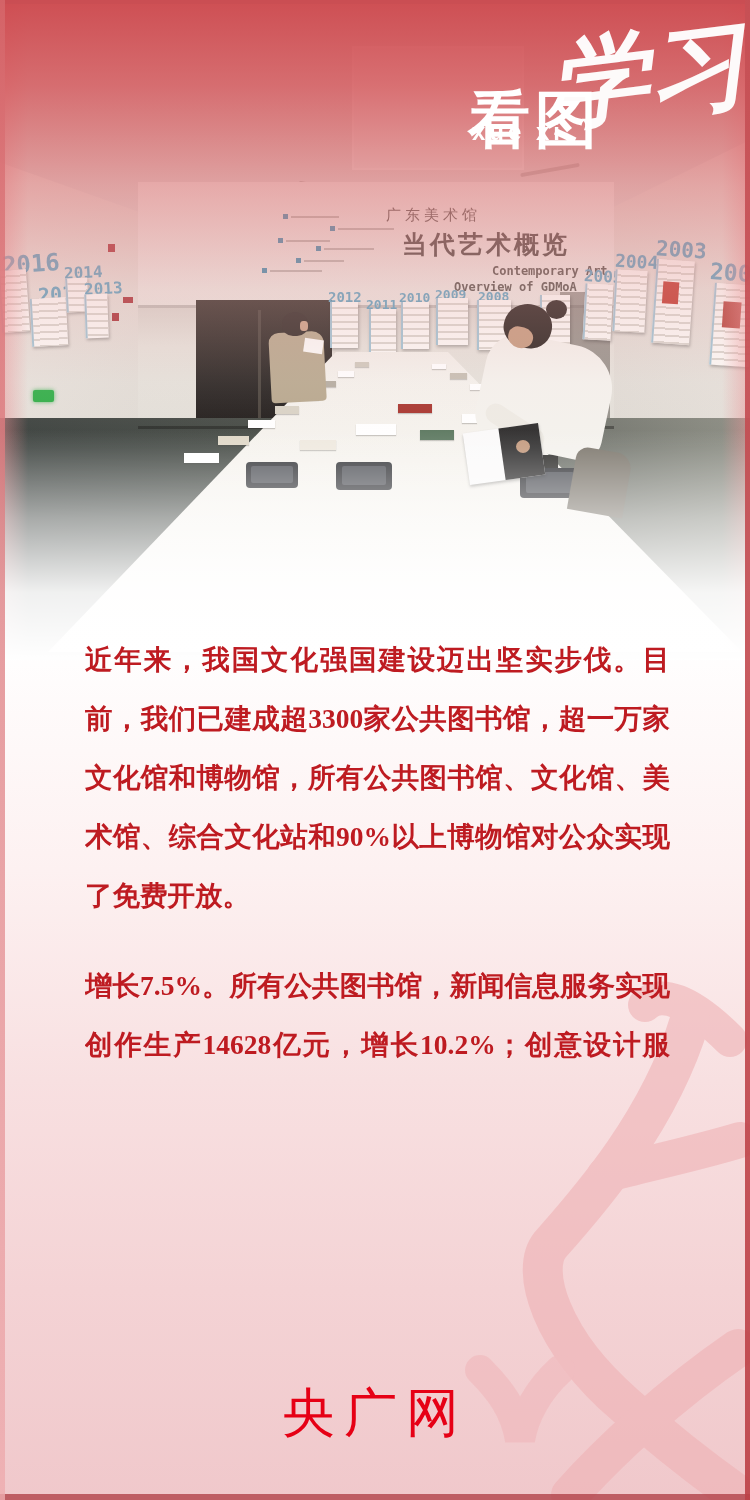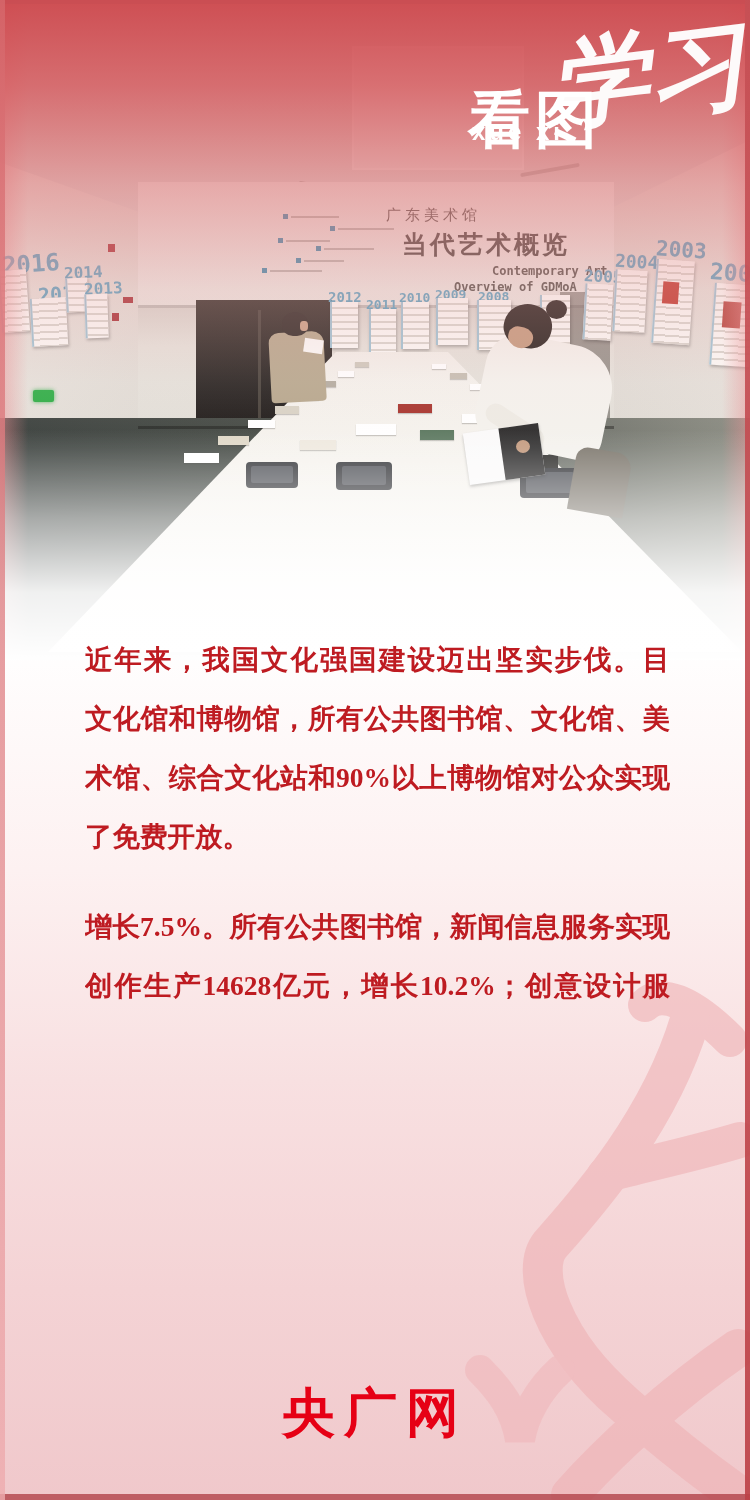--- a/index.html
+++ b/index.html
@@ -75,21 +75,21 @@
   
   .watermark{position:absolute;left:420px;top:950px;z-index:1;pointer-events:none;}
   
   .article{position:absolute;left:85px;top:630px;width:585px;z-index:2;
     font-family:"Liberation Serif","DejaVu Serif",serif;color:#be1b21;font-size:27.5px;font-weight:bold;}
   .article .para{margin:0 0 31px 0;}
   .article .tline{text-align:justify;text-align-last:justify;line-height:59px;height:59px;overflow:hidden;}
   .article .tline.last{text-align-last:left;}
   
   .footer{position:absolute;left:0;top:1378px;width:750px;text-align:center;z-index:3;}
-  .footer-logo{display:inline-block;font-size:53px;font-weight:700;color:#e60015;letter-spacing:9px;
+  .footer-logo{display:inline-block;font-size:53px;font-weight:400;color:#e60015;letter-spacing:9px;
     font-family:"Liberation Sans","DejaVu Sans",sans-serif;text-align:center;}
   
   .edge{position:absolute;z-index:9;pointer-events:none;}
   .edge.t{left:0;top:0;width:750px;height:4px;background:rgba(200,78,83,.75);}
   .edge.b{left:0;bottom:0;width:750px;height:6px;background:rgba(178,66,72,.8);}
   .edge.l{left:0;top:0;width:5px;height:1500px;background:linear-gradient(180deg,rgba(214,104,108,.8),rgba(238,172,175,.8));}
   .edge.r{right:0;top:0;width:5px;height:1500px;background:linear-gradient(180deg,rgba(198,80,85,.9),rgba(188,64,70,.9));}
 </style>
 </head>
 <body>
@@ -247,20 +247,21 @@
       <path d="M 320 190 C 270 205 220 215 185 225" stroke-width="36"></path>
       <path d="M 270 70 C 240 170 170 250 130 295 C 110 320 130 390 205 455 C 250 495 290 525 318 545" stroke-width="40"></path>
       <path d="M 150 545 C 190 500 250 445 318 398" stroke-width="38"></path>
       <path d="M 60 420 C 80 440 95 460 100 490 C 104 466 118 440 140 420" stroke-width="30" opacity="0.8"></path>
     </g>
   </svg>
 
   <div class="article">
     <div class="para">
       <div class="tline">近年来，我国文化强国建设迈出坚实步伐。目</div>
+      <div class="tline">前，我们已建成超3300家公共图书馆，超一万家</div>
       <div class="tline">文化馆和博物馆，所有公共图书馆、文化馆、美</div>
       <div class="tline">术馆、综合文化站和90%以上博物馆对公众实现</div>
       <div class="tline last">了免费开放。</div>
     </div>
     <div class="para">
       <div class="tline">增长7.5%。所有公共图书馆，新闻信息服务实现营</div>
       <div class="tline">创作生产14628亿元，增长10.2%；创意设计服</div>
     </div>
   </div>
 

